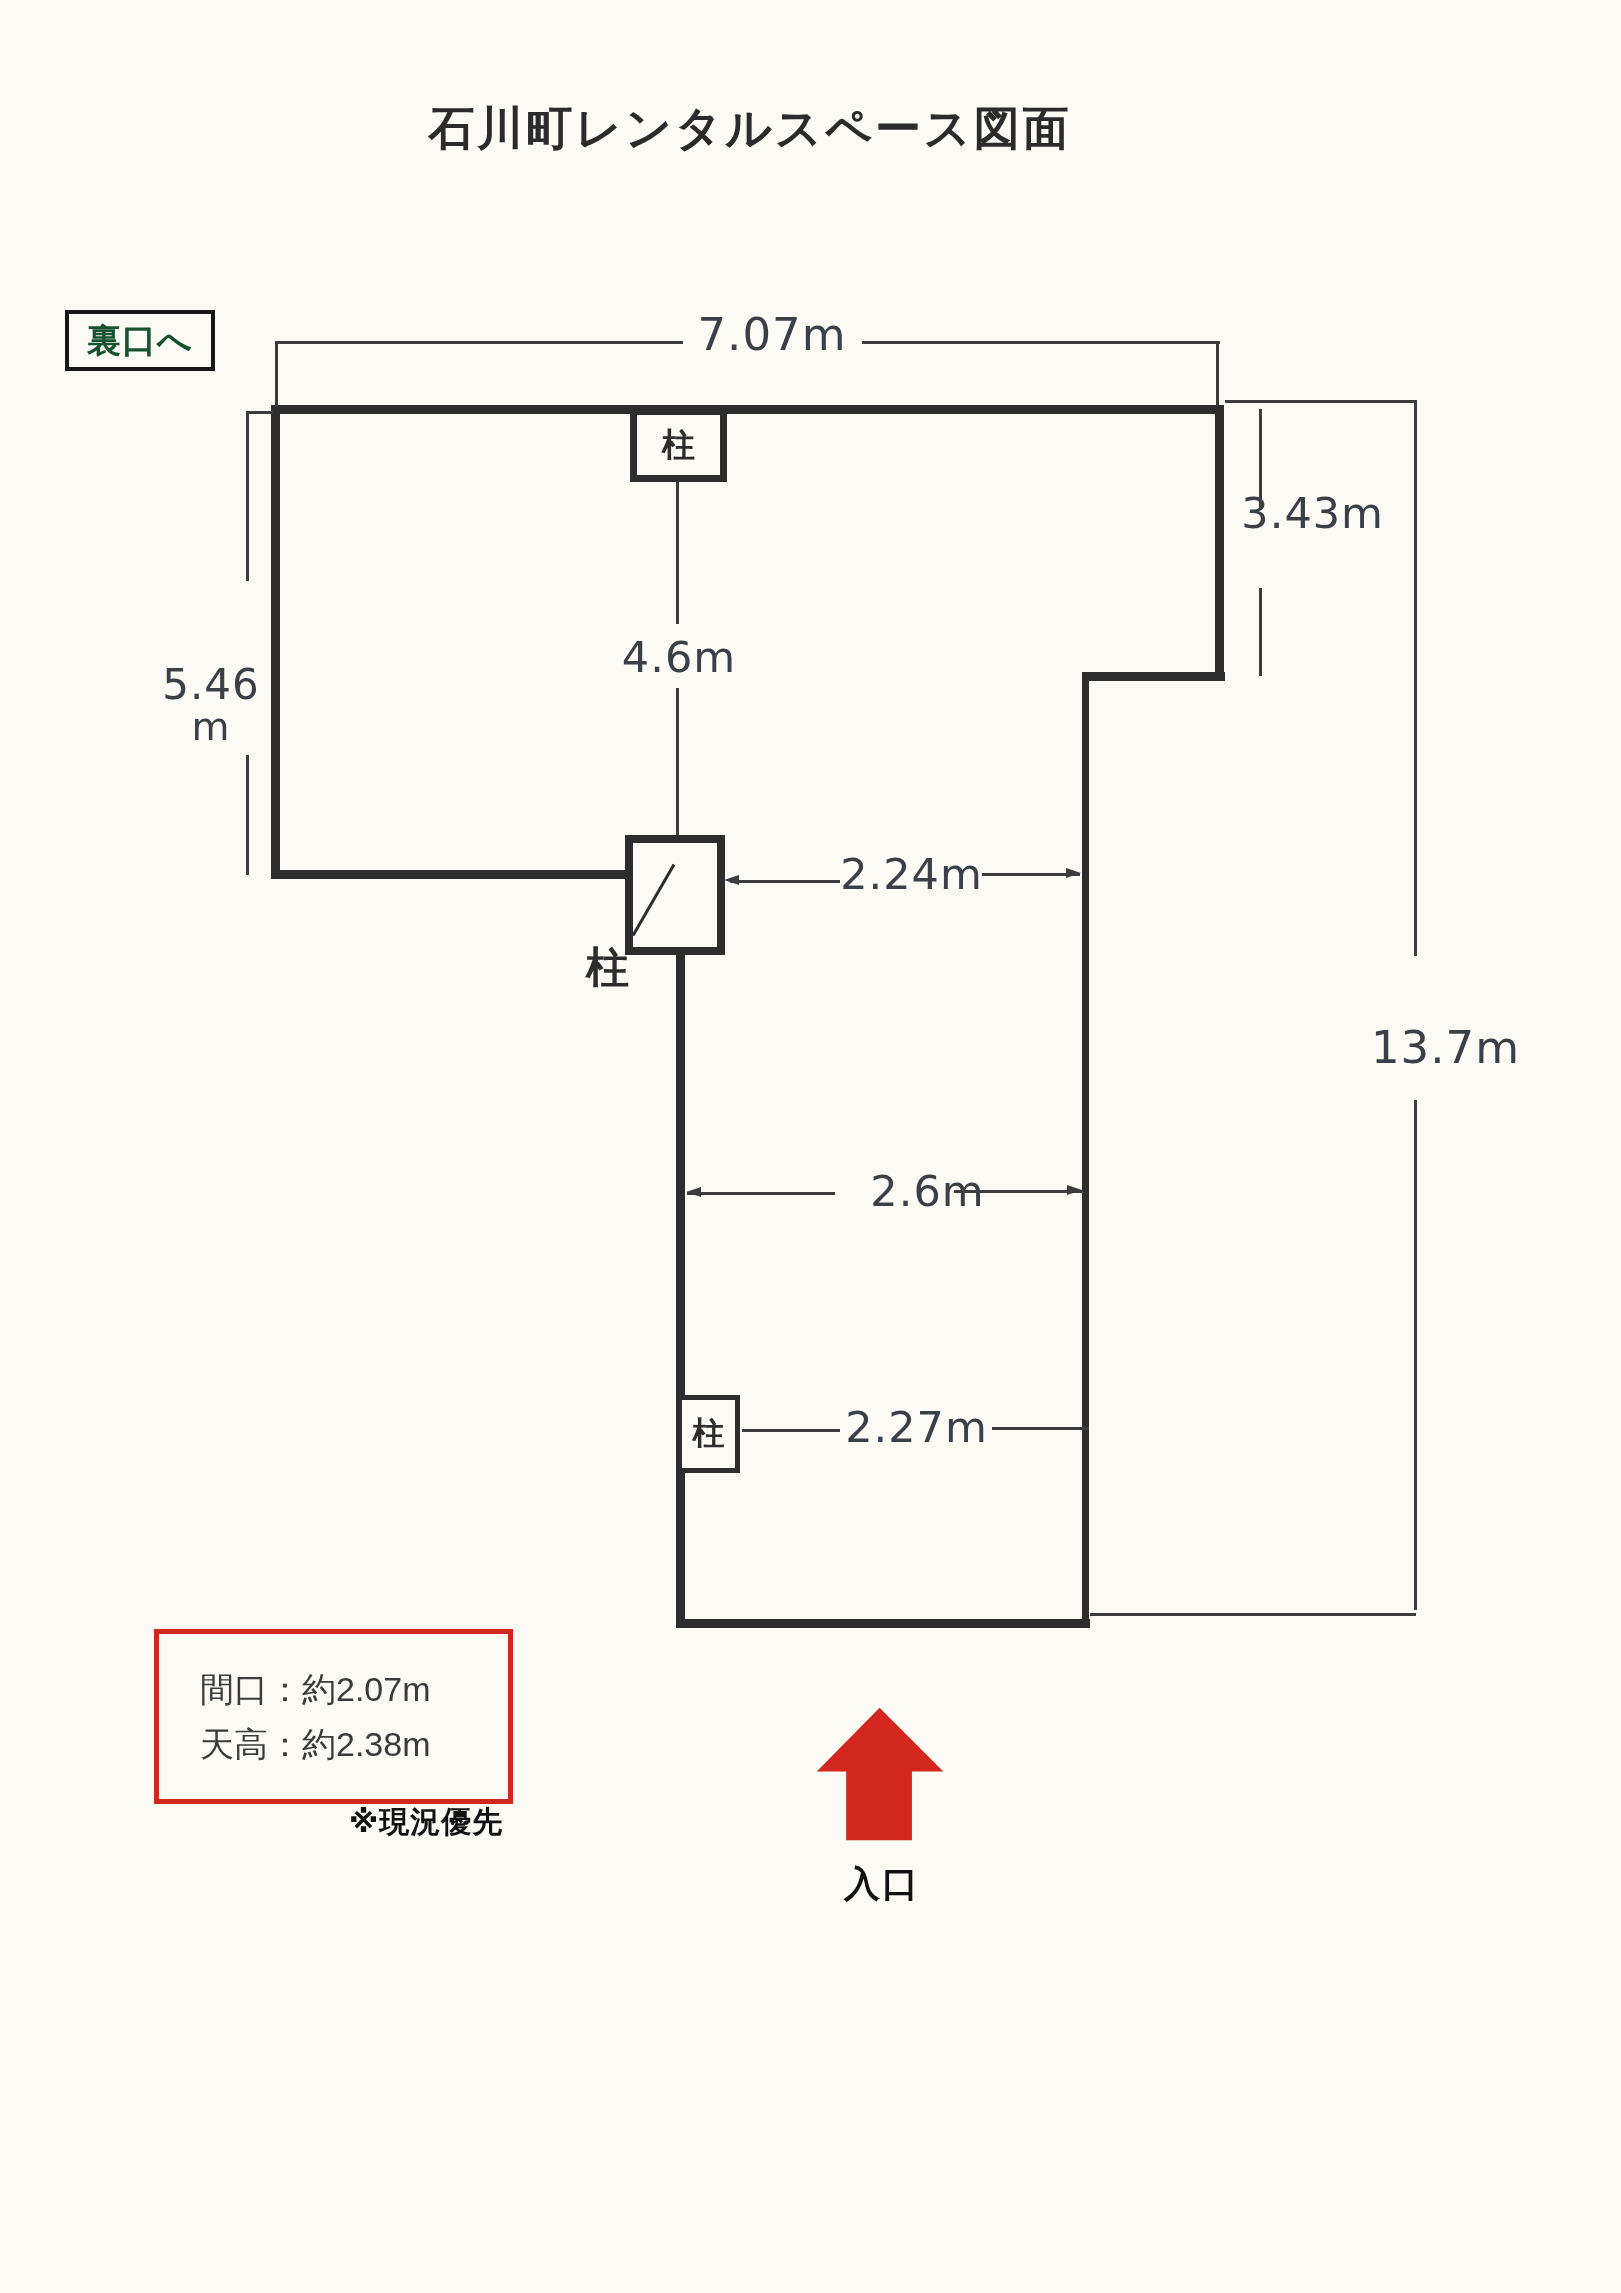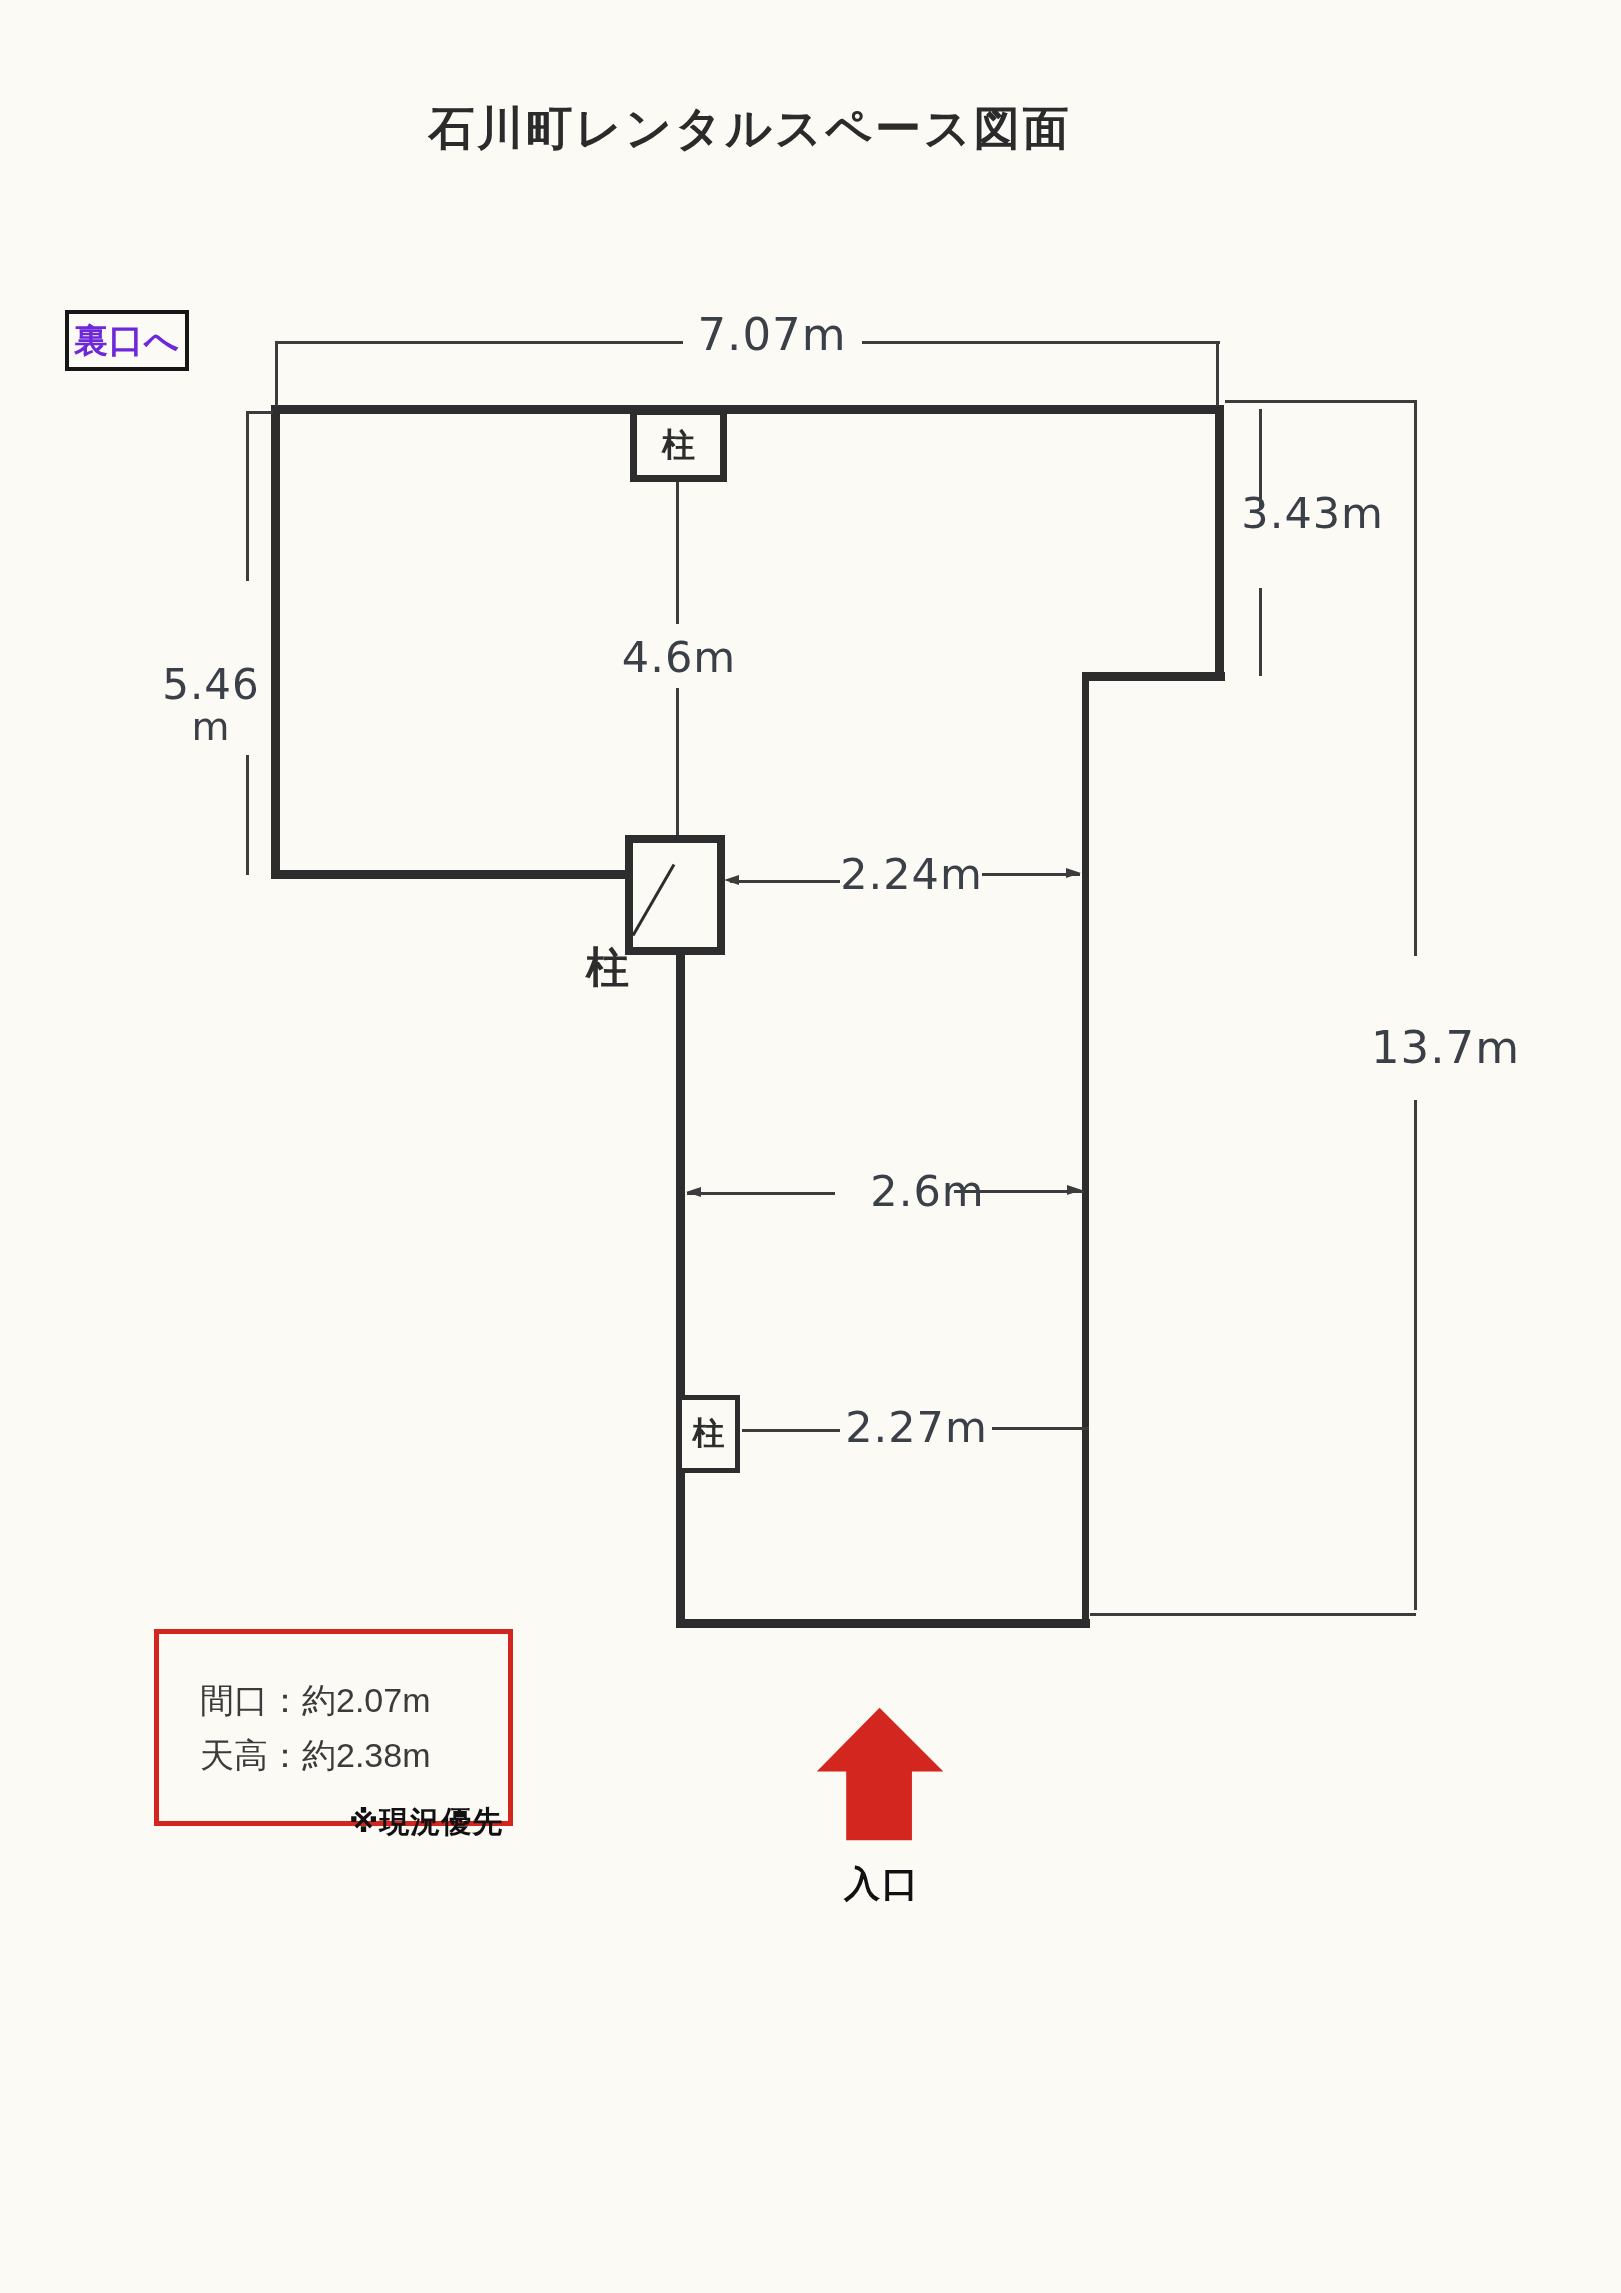--- a/index.html
+++ b/index.html
@@ -29,27 +29,27 @@
   }
   .kanji{font-family:"Liberation Sans","DejaVu Sans",sans-serif;}
   
   .ah-l{position:absolute;width:0;height:0;border-top:5.9px solid transparent;border-bottom:5.9px solid transparent;border-right:15.7px solid var(--line);}
   .ah-r{position:absolute;width:0;height:0;border-top:5.9px solid transparent;border-bottom:5.9px solid transparent;border-left:15.7px solid var(--line);}
   .title{
     position:absolute; left:294px; top:98px; width:912px; text-align:center;
     font-size:46px; font-weight:bold; color:#2b2b2b; letter-spacing:2.9px;
   }
   .backexit{
-    position:absolute; left:65px; top:310px; width:124px; height:61px;
-    box-sizing:border-box; border:4.9px solid #161616; color:#6d28d9;
+    position:absolute; left:65px; top:310px; width:150px; height:61px;
+    box-sizing:border-box; border:4.9px solid #161616; color:#14532d;
     display:flex; align-items:center; justify-content:center;
     font-size:34px; font-weight:bold; letter-spacing:1px;
   }
   .infobox{
-    position:absolute; left:154px; top:1629px; width:359px; height:197px;
+    position:absolute; left:154px; top:1629px; width:359px; height:175px;
     box-sizing:border-box; border:5.9px solid var(--red); background:var(--paper);
     display:flex; flex-direction:column; justify-content:center; padding-left:41px;
   }
   .infobox .row{font-size:34px; color:#3b3b3b; line-height:1.6; letter-spacing:0px;}
   .note{
     position:absolute; left:349px; top:1802px; font-size:30px; font-weight:bold; color:#111;
     letter-spacing:1px;
   }
   .entrance{
     position:absolute; left:828px; top:1860px; width:108px; text-align:center;

